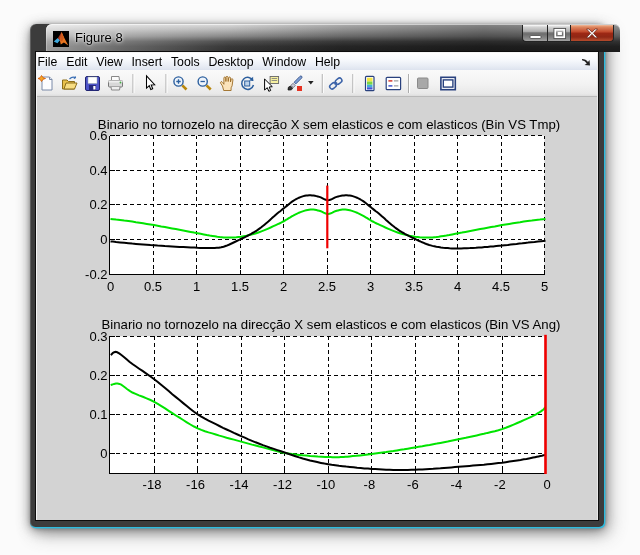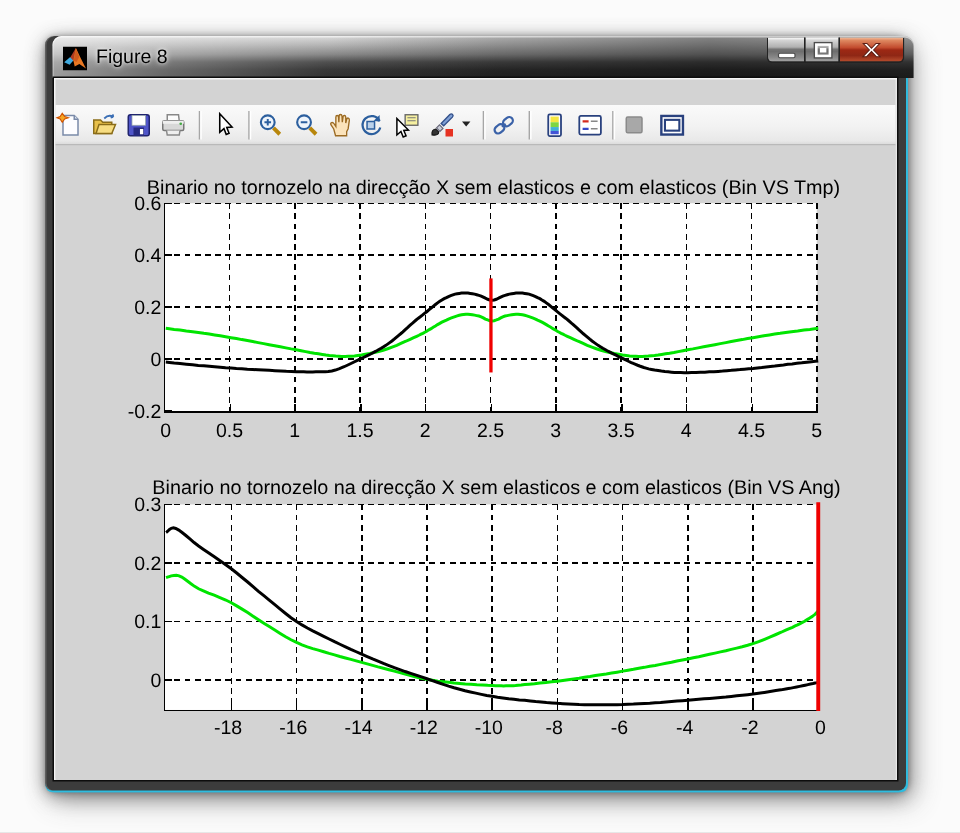--- a/index.html
+++ b/index.html
@@ -1,20 +1,20 @@
 <!DOCTYPE html>
 <html><head><meta charset="utf-8"><style>
 html,body{margin:0;padding:0;}
 body{width:640px;height:555px;background:#fbfbfb;font-family:"Liberation Sans",sans-serif;position:relative;overflow:hidden;}
 #shadowwrap{position:absolute;left:30px;top:24px;width:574px;height:503px;border-radius:7px 7px 6px 6px;
  box-shadow:0 3px 12px rgba(70,70,70,.55), 5px 7px 18px rgba(80,80,80,.45), 1px 1px 4px rgba(60,60,60,.55);}
 #win{position:absolute;left:30px;top:24px;width:574px;height:503px;border-radius:6px 6px 5px 5px;
  background:#3c3c3c; box-shadow:1.5px 0 0 -0.3px #2ebcdf, 0 1.5px 0 -0.3px #2ebcdf, 1.5px 1.5px 0 -0.3px #2ebcdf, inset 1px 0 0 rgba(255,255,255,.18);}
 
-#titlebar{position:absolute;left:5px;top:0;width:574px;height:28px;border-radius:6px 6px 0 0;
+#titlebar{position:absolute;left:16px;top:0;width:574px;height:28px;border-radius:6px 6px 0 0;
  background:linear-gradient(to bottom,#dadada 0%,#b4b4b4 20%,#828282 44%,#474747 62%,#2e2e2e 80%,#262626 100%);}
 #titlebar .sheen{position:absolute;inset:0;border-radius:6px 6px 0 0;
  background:linear-gradient(95deg,rgba(255,255,255,.55) 0%,rgba(255,255,255,.28) 14%,rgba(255,255,255,.05) 32%,rgba(0,0,0,.20) 52%,rgba(0,0,0,.38) 76%,rgba(0,0,0,.30) 100%);
  box-shadow:inset 0 1px 0 rgba(255,255,255,.55), inset 1px 0 0 rgba(255,255,255,.25);}
 #mlicon{position:absolute;left:7px;top:6.5px;}
 #wtitle{position:absolute;left:29px;top:6px;font-size:13px;color:#000;text-shadow:0 0 4px rgba(255,255,255,.9),0 0 2px rgba(255,255,255,.7);}
 
 #btns{position:absolute;left:476px;top:1px;height:16.5px;display:flex;}
 .wbtn{box-sizing:border-box;height:16.5px;border:1px solid #232323;border-top:none;position:relative;}
 #b-min{width:25px;border-radius:0 0 0 4px;border-right:none;
@@ -64,20 +64,33 @@
           </svg>
         </div>
       <div class="wbtn" id="b-cls">
           <svg width="42.5" height="16.5">
             <path d="M15.5,4 L18,4 L21,7.2 L24,4 L26.5,4 L22.4,8.3 L26.7,12.8 L24.2,12.8 L21,9.4 L17.8,12.8 L15.3,12.8 L19.6,8.3 Z" fill="#fff" stroke="#5d2016" stroke-width="0.7"></path>
           </svg>
         </div>
     </div>
   </div>
   <div id="client">
+    <div id="menubar">
+        <span>File</span>
+        <span>Edit</span>
+        <span>View</span>
+        <span>Insert</span>
+        <span>Tools</span>
+        <span>Desktop</span>
+        <span>Window</span>
+        <span>Help</span>
+      <svg id="menuarrow" width="10" height="10">
+          <path d="M1,2 Q5,2 7,5 L8.5,3 L9,8.5 L3.5,8 L5.8,6.6 Q4,3.5 1,3.2 Z" fill="#222"></path>
+        </svg>
+    </div>
     <div id="toolbar">
       <svg width="560" height="26" viewBox="0 0 560 26">
 
         <g transform="translate(1.5,5.5)">
           <path d="M3.5,1.5 L11,1.5 L13.5,4 L13.5,14.5 L3.5,14.5 Z" fill="#fdfdff" stroke="#7a8aa8" stroke-width="1"></path>
           <path d="M11,1.5 L11,4 L13.5,4" fill="#dbe4f0" stroke="#7a8aa8" stroke-width="1"></path>
           <path d="M3,0 L4.6,2.2 L7,3 L4.6,3.8 L3,6 L1.6,3.8 L-0.5,3 L1.6,2.2 Z" fill="#f5a623" stroke="#d35400" stroke-width="0.8"></path>
         </g>
 
         <g transform="translate(24.5,5.5)">

